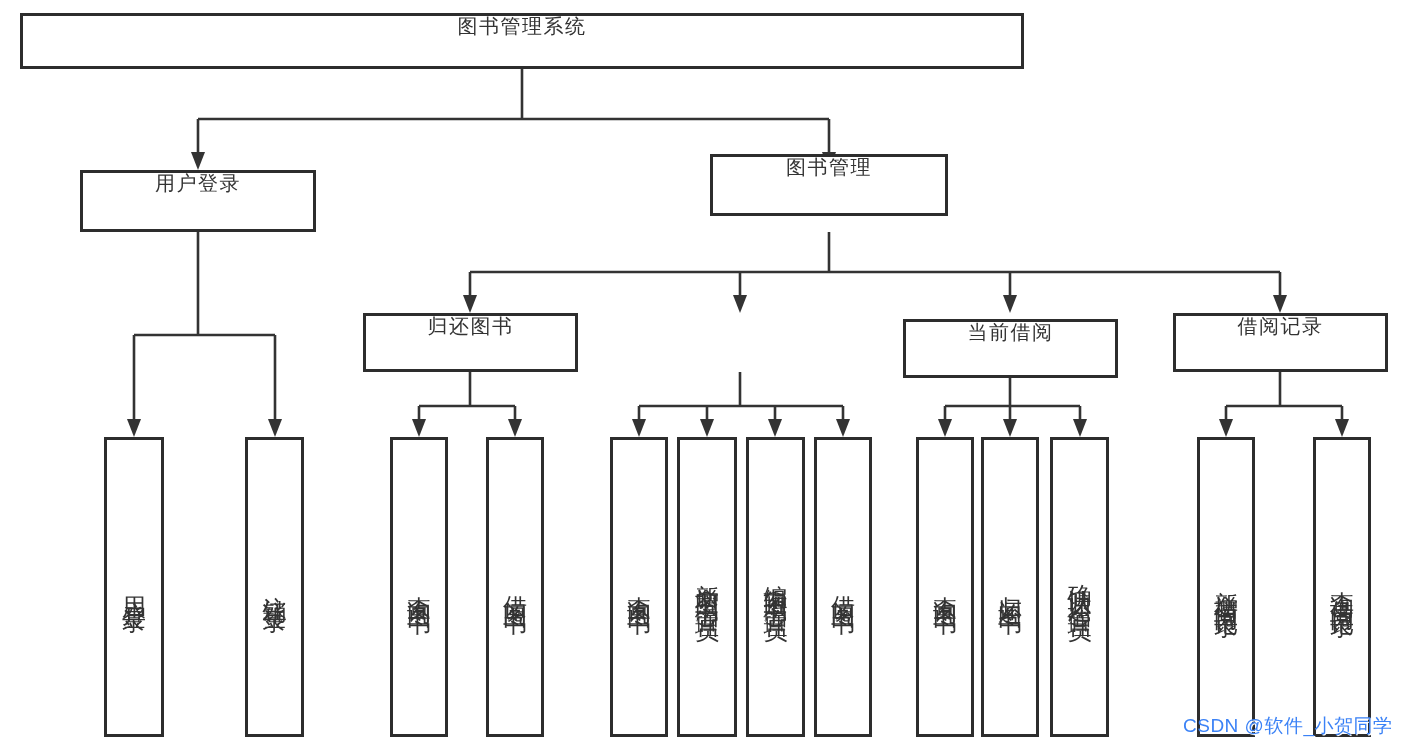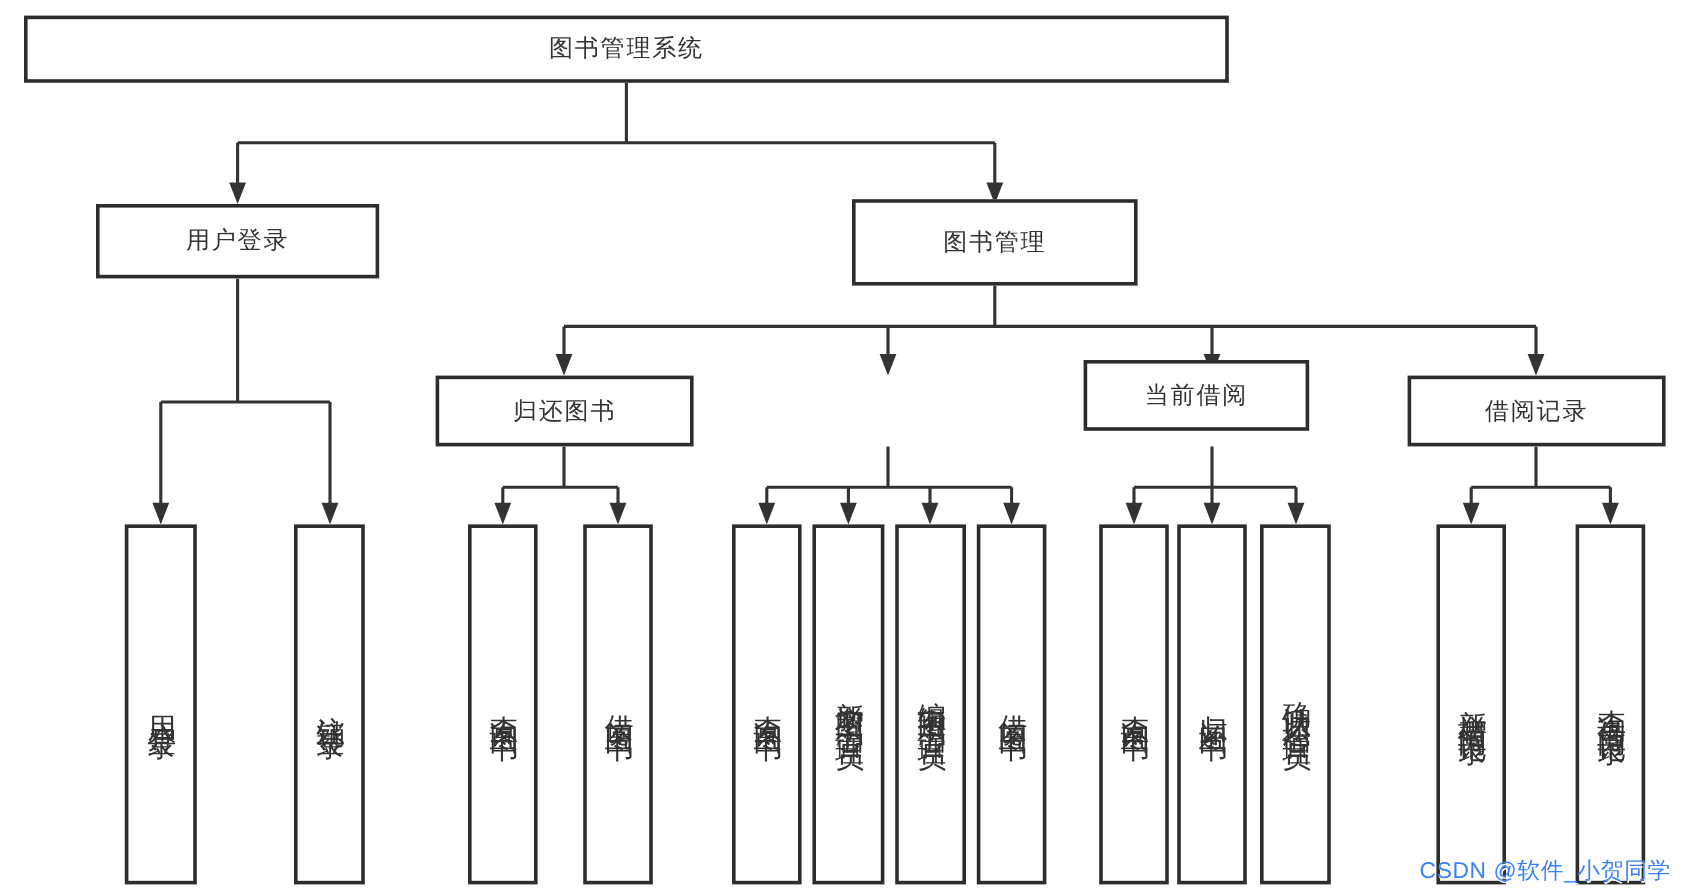--- a/index.html
+++ b/index.html
@@ -6,21 +6,21 @@
   html,body { background:#ffffff; }
   body { font-family:"Liberation Sans","DejaVu Sans",sans-serif; }
   .stage {
     position:relative; width:1405px; height:747px;
     background:#ffffff; overflow:hidden;
   }
   .connectors { position:absolute; left:0; top:0; width:1405px; height:747px; }
   .node {
     position:absolute; background:#ffffff;
     border:3px solid #2d2d2d; color:#333333;
-    display:flex; align-items:center; justify-content:center;
+    display:flex; justify-content:center;
     text-align:center;
   }
   .node.h span { font-size:20px; letter-spacing:1.5px; line-height:1; }
   .node.v span {
     writing-mode:vertical-rl; text-orientation:mixed;
     font-size:24px; line-height:1; letter-spacing:5px;
   }
   .watermark {
     position:absolute; left:1183px; top:713px;
     font-size:19px; color:#3b82f6; letter-spacing:0.5px;
@@ -72,28 +72,28 @@
     </g>
   </svg>
 
   <div class="node h" style="left:20px;top:13px;width:1004px;height:56px">
     <span>图书管理系统</span>
   </div>
 
   <div class="node h" style="left:80px;top:170px;width:236px;height:62px">
     <span>用户登录</span>
   </div>
-  <div class="node h" style="left:710px;top:166px;width:238px;height:72px">
+  <div class="node h" style="left:710px;top:154px;width:238px;height:62px">
     <span>图书管理</span>
   </div>
 
   <div class="node h" style="left:363px;top:313px;width:215px;height:59px">
     <span>归还图书</span>
   </div>
-  <div class="node h" style="left:903px;top:300px;width:188px;height:59px">
+  <div class="node h" style="left:903px;top:319px;width:215px;height:59px">
     <span>当前借阅</span>
   </div>
   <div class="node h" style="left:1173px;top:313px;width:215px;height:59px">
     <span>借阅记录</span>
   </div>
 
   <div class="node v" style="left:104px;top:437px;width:60px;height:300px">
     <span>用户登录</span>
   </div>
   <div class="node v" style="left:245px;top:437px;width:59px;height:300px">

